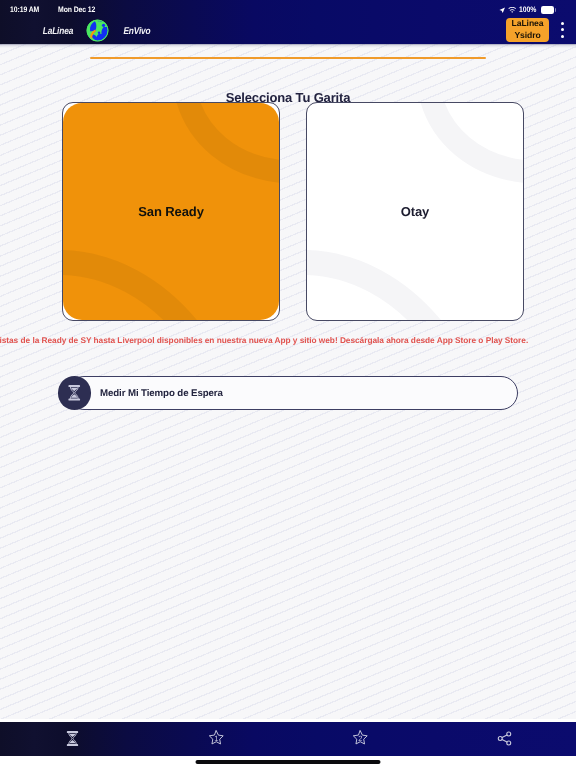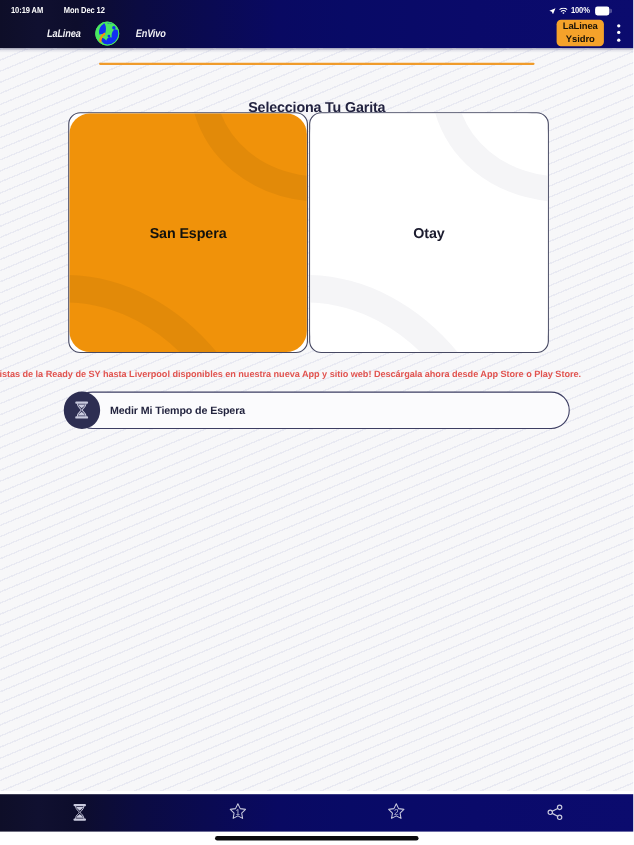--- a/index.html
+++ b/index.html
@@ -87,21 +87,21 @@
 
 
 .cards { position:absolute; left:62px; top:58px; width:451px; height:219px; }
 .card {
   position:absolute; top:0; width:218px; height:219px;
   border:1.8px solid #474963; border-radius:11px;
   background:#ffffff; overflow:hidden;
   display:flex; align-items:center; justify-content:center;
 }
 .card.c1 { left:0; }
-.card.c2 { left:219px;justify-content:center; }
+.card.c2 { left:244px;justify-content:center; }
 .card-inner {
   position:absolute; left:0; top:0; right:0; bottom:0;
   border-radius:19px; overflow:hidden;
 }
 .card.c1 .card-inner { background:#f0920a; }
 .card.c2 .card-inner { background:#ffffff; }
 .card-inner svg { position:absolute; left:0; top:0; width:100%; height:100%; display:block; }
 .card-label {
   position:relative; z-index:2;
   font-size:13px; font-weight:bold; letter-spacing:-0.1px;
@@ -132,21 +132,21 @@
   position:absolute; left:-0.5px; top:0px; width:33.5px; height:33.5px;
   border-radius:50%; background:#2d2e52;
   display:flex; align-items:center; justify-content:center;
 }
 .action .circle svg { display:block; }
 .action .lbl {
   position:absolute; left:42px; top:0; height:34px;
   display:flex; align-items:center;
   font-size:9.7px; font-weight:bold; color:#23243f; letter-spacing:-0.1px;
 }
-.action.a1 { top:312px; }
+.action.a1 { top:332px; }
 .action.a2 { top:365px; }
 
 
 .tabbar {
   position:absolute; left:0; top:722px; width:576px; height:34px;
   background:linear-gradient(90deg,#0e0e28 0%,#101030 6%,#0d0d2c 12%,#0b0b42 22%,#090962 44%,#080a66 55%,#0a0a6a 75%,#0b0b6e 100%);
   display:flex; align-items:flex-start;
 }
 .tab {
   flex:1; height:34px; display:flex; flex-direction:column;
@@ -229,21 +229,21 @@
     <div class="heading" data-name="page-title">Selecciona Tu Garita</div>
 
     <div class="cards" data-name="garita-card-list">
       <div class="card c1" data-name="garita-card-san-ysidro">
         <div class="card-inner" data-name="card-background-san-ysidro">
           <svg viewBox="0 0 218 219" preserveAspectRatio="none" data-name="card-wave-pattern">
             <path d="M124 -10 C 133 30, 168 67, 230 70" fill="none" stroke="rgba(0,0,0,0.055)" stroke-width="23"></path>
             <path d="M-10 161 C 48 159, 96 190, 128 230" fill="none" stroke="rgba(0,0,0,0.055)" stroke-width="25"></path>
           </svg>
         </div>
-        <div class="card-label" data-name="garita-card-label">San Espera</div>
+        <div class="card-label" data-name="garita-card-label">San Ready</div>
       </div>
       <div class="card c2" data-name="garita-card-otay">
         <div class="card-inner" data-name="card-background-otay">
           <svg viewBox="0 0 218 219" preserveAspectRatio="none" data-name="card-wave-pattern">
             <path d="M124 -10 C 133 30, 168 67, 230 70" fill="none" stroke="rgba(28,28,60,0.045)" stroke-width="23"></path>
             <path d="M-10 161 C 48 159, 96 190, 128 230" fill="none" stroke="rgba(28,28,60,0.045)" stroke-width="25"></path>
           </svg>
         </div>
         <div class="card-label" data-name="garita-card-label">Otay</div>
       </div>

